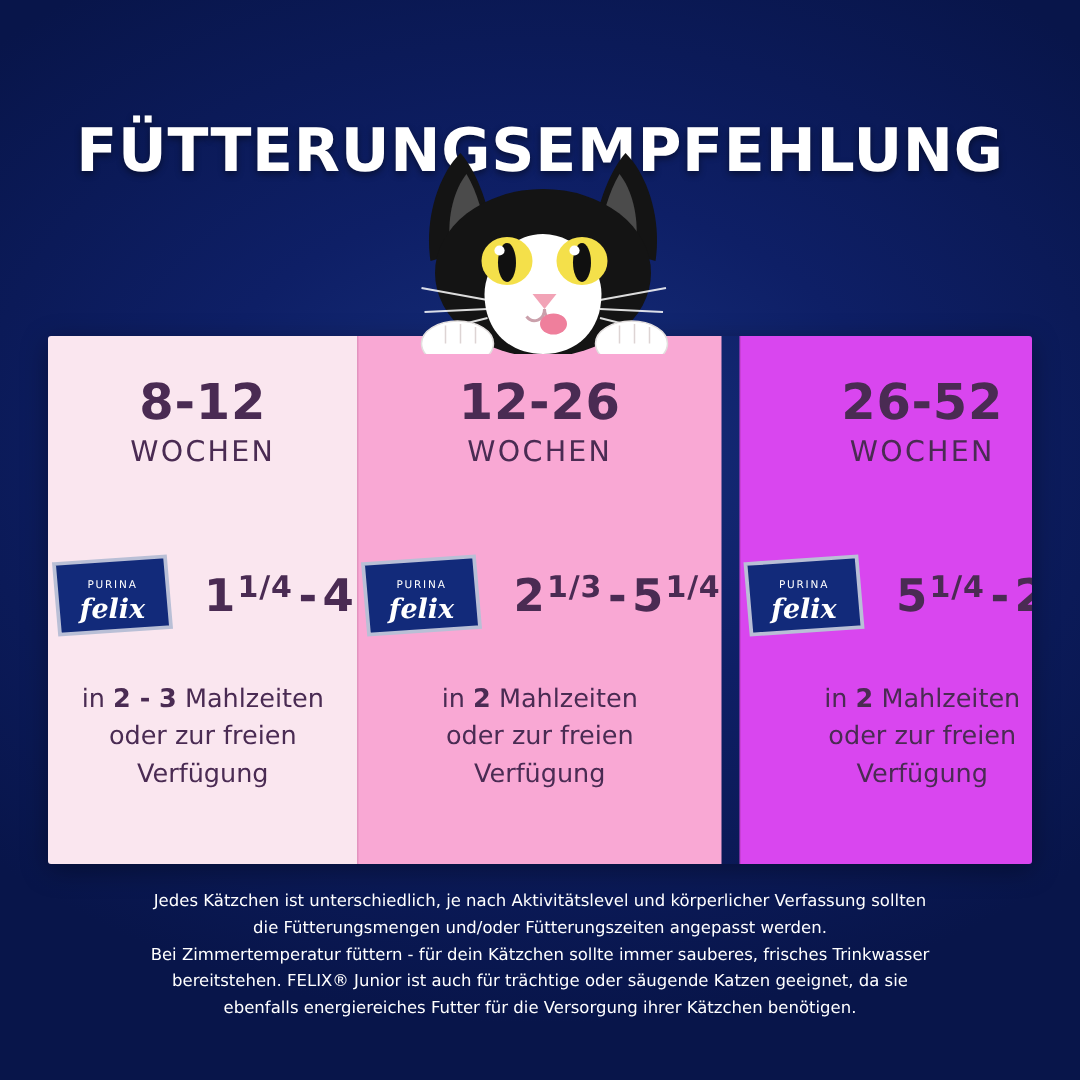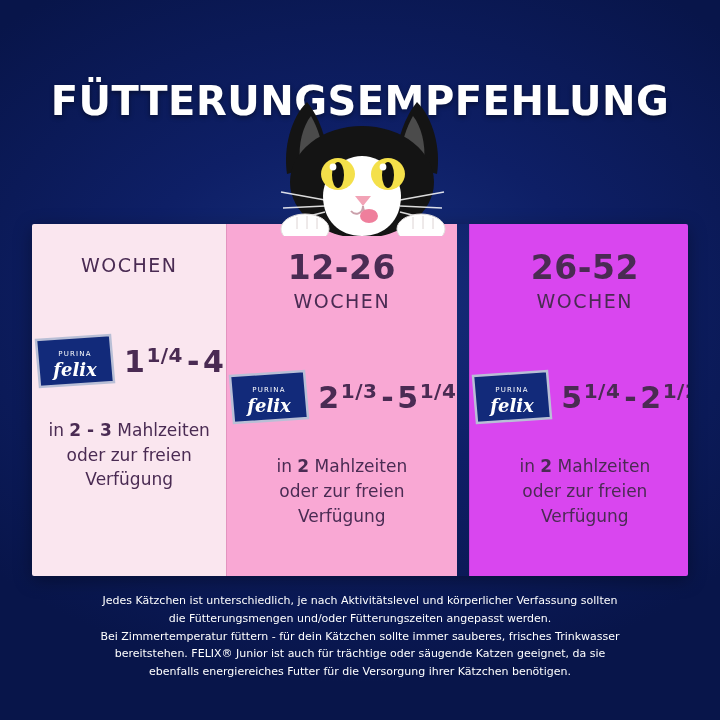--- a/index.html
+++ b/index.html
@@ -87,21 +87,21 @@
     font-family: "DejaVu Sans", sans-serif;
   }
 
   
   .portion {
     margin-top: 46px;
     height: 78px;
     display: flex;
     align-items: center;
     justify-content: center;
-    gap: 8px;
+    gap: 20px;
   }
   .pouch {
     width: 84px;
     height: 58px;
     position: relative;
     flex: none;
   }
   .amount {
     color: #4a2b53;
     font-size: 30px;
@@ -195,20 +195,21 @@
       <path d="M72 122 v11"></path>
     <path d="M168 121 v12"></path>
       <path d="M178 120 v13"></path>
       <path d="M188 122 v11"></path>
   </g>
 </svg>
 
 <div class="panel">
 
   <div class="col col-1">
+    <div class="age">8-12</div>
     <div class="weeks">WOCHEN</div>
     <div class="portion">
       <svg class="pouch" viewBox="0 0 84 58">
         <path d="M4 8 L78 3 L82 50 L8 55 Z" fill="#122a7a" stroke="#b9bfd6" stroke-width="2.5"></path>
         <text x="43" y="24" text-anchor="middle" fill="#ffffff" font-size="7" font-family="DejaVu Sans, sans-serif" letter-spacing="1.2">PURINA</text>
         <text x="43" y="44" text-anchor="middle" fill="#ffffff" font-size="18" font-style="italic" font-weight="bold" font-family="DejaVu Serif, serif">felix</text>
       </svg>
       <div class="amount">
         <span>1</span>
           <span class="frac">1/4</span>

